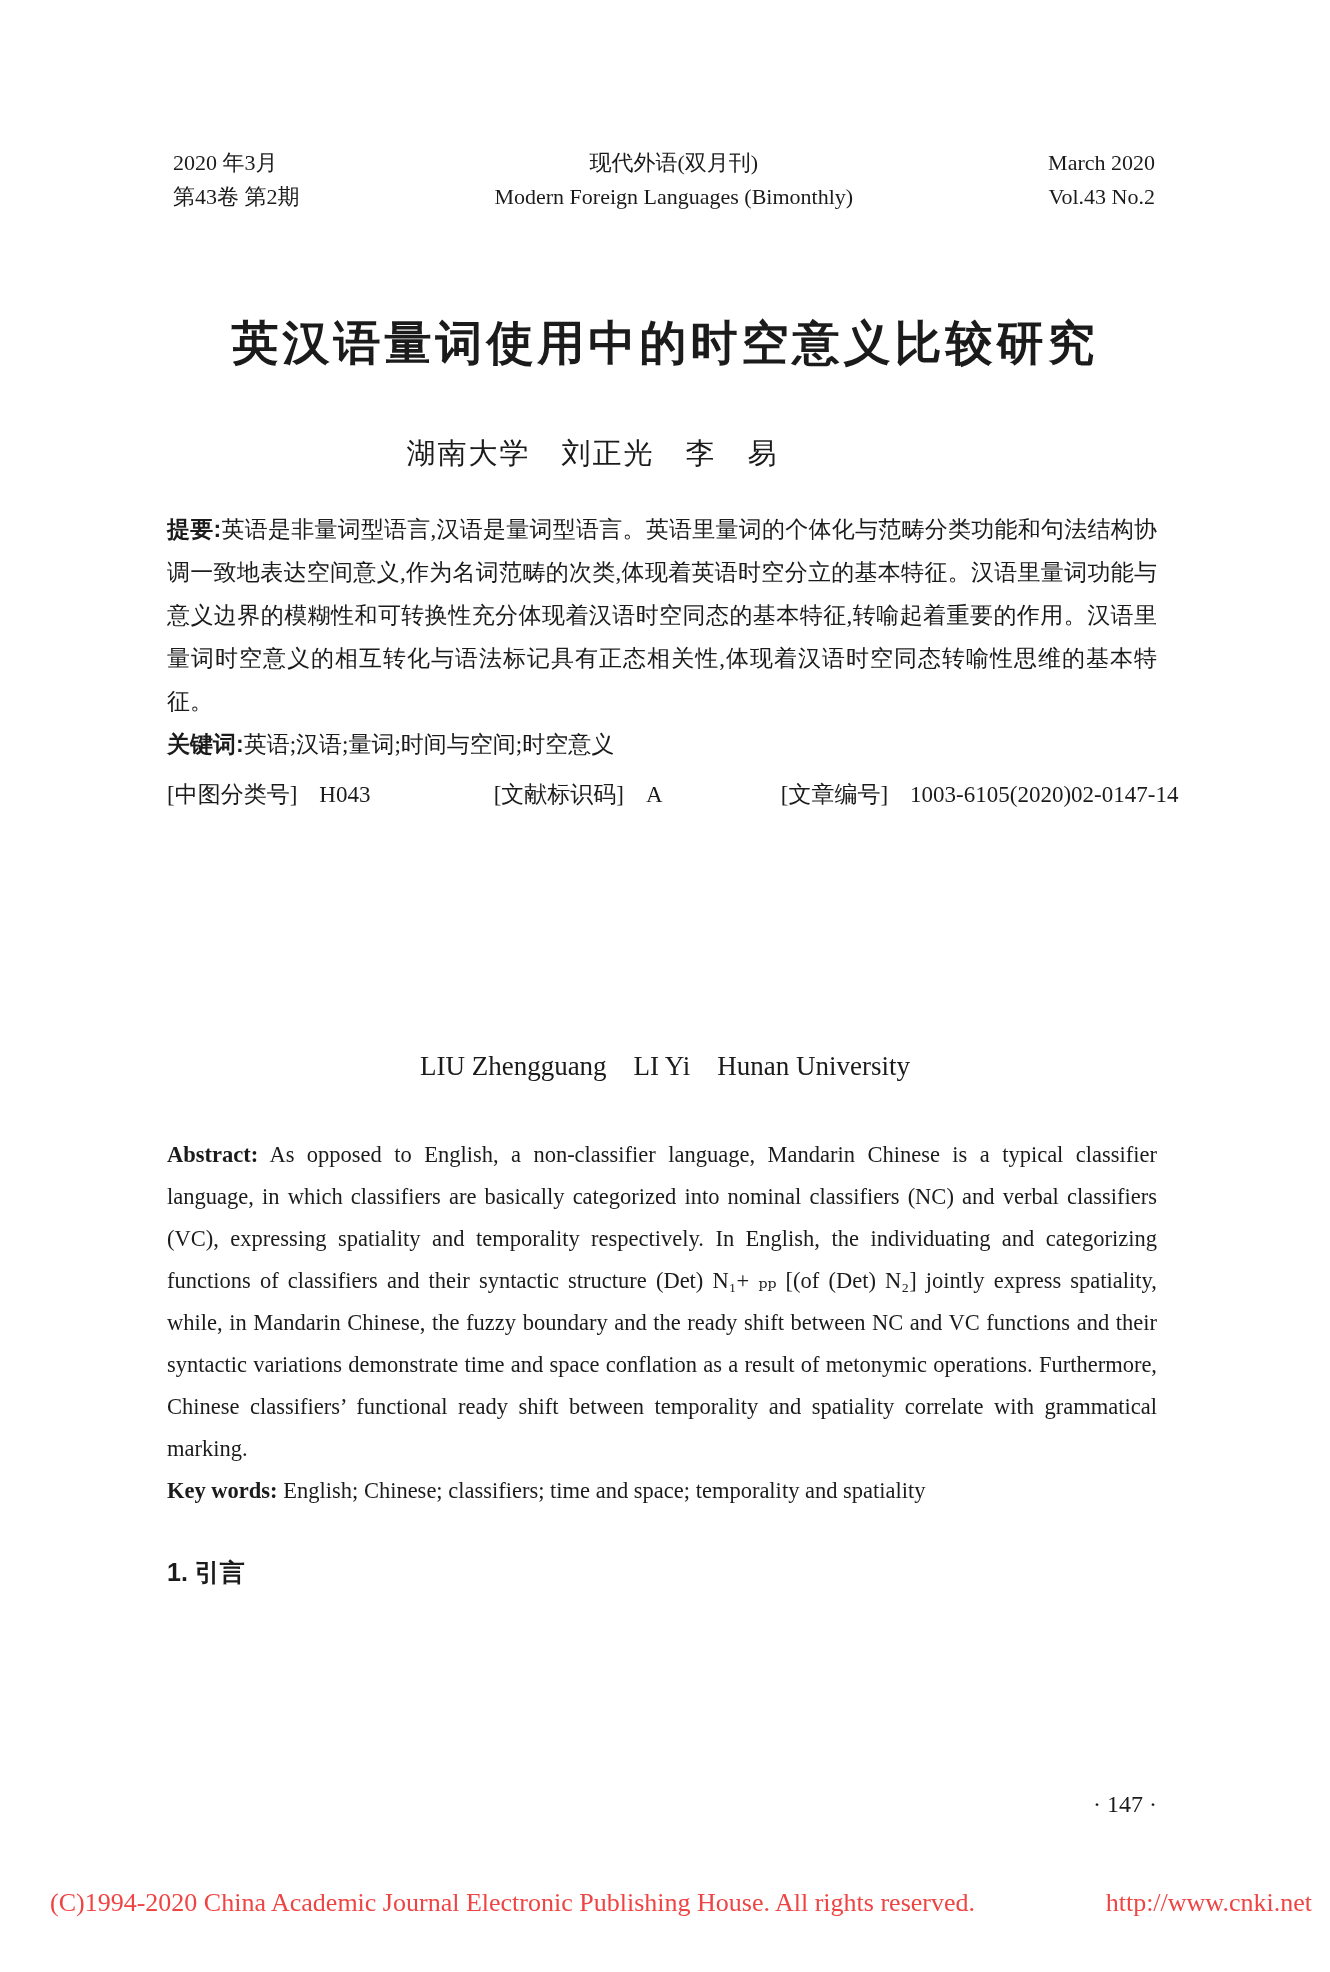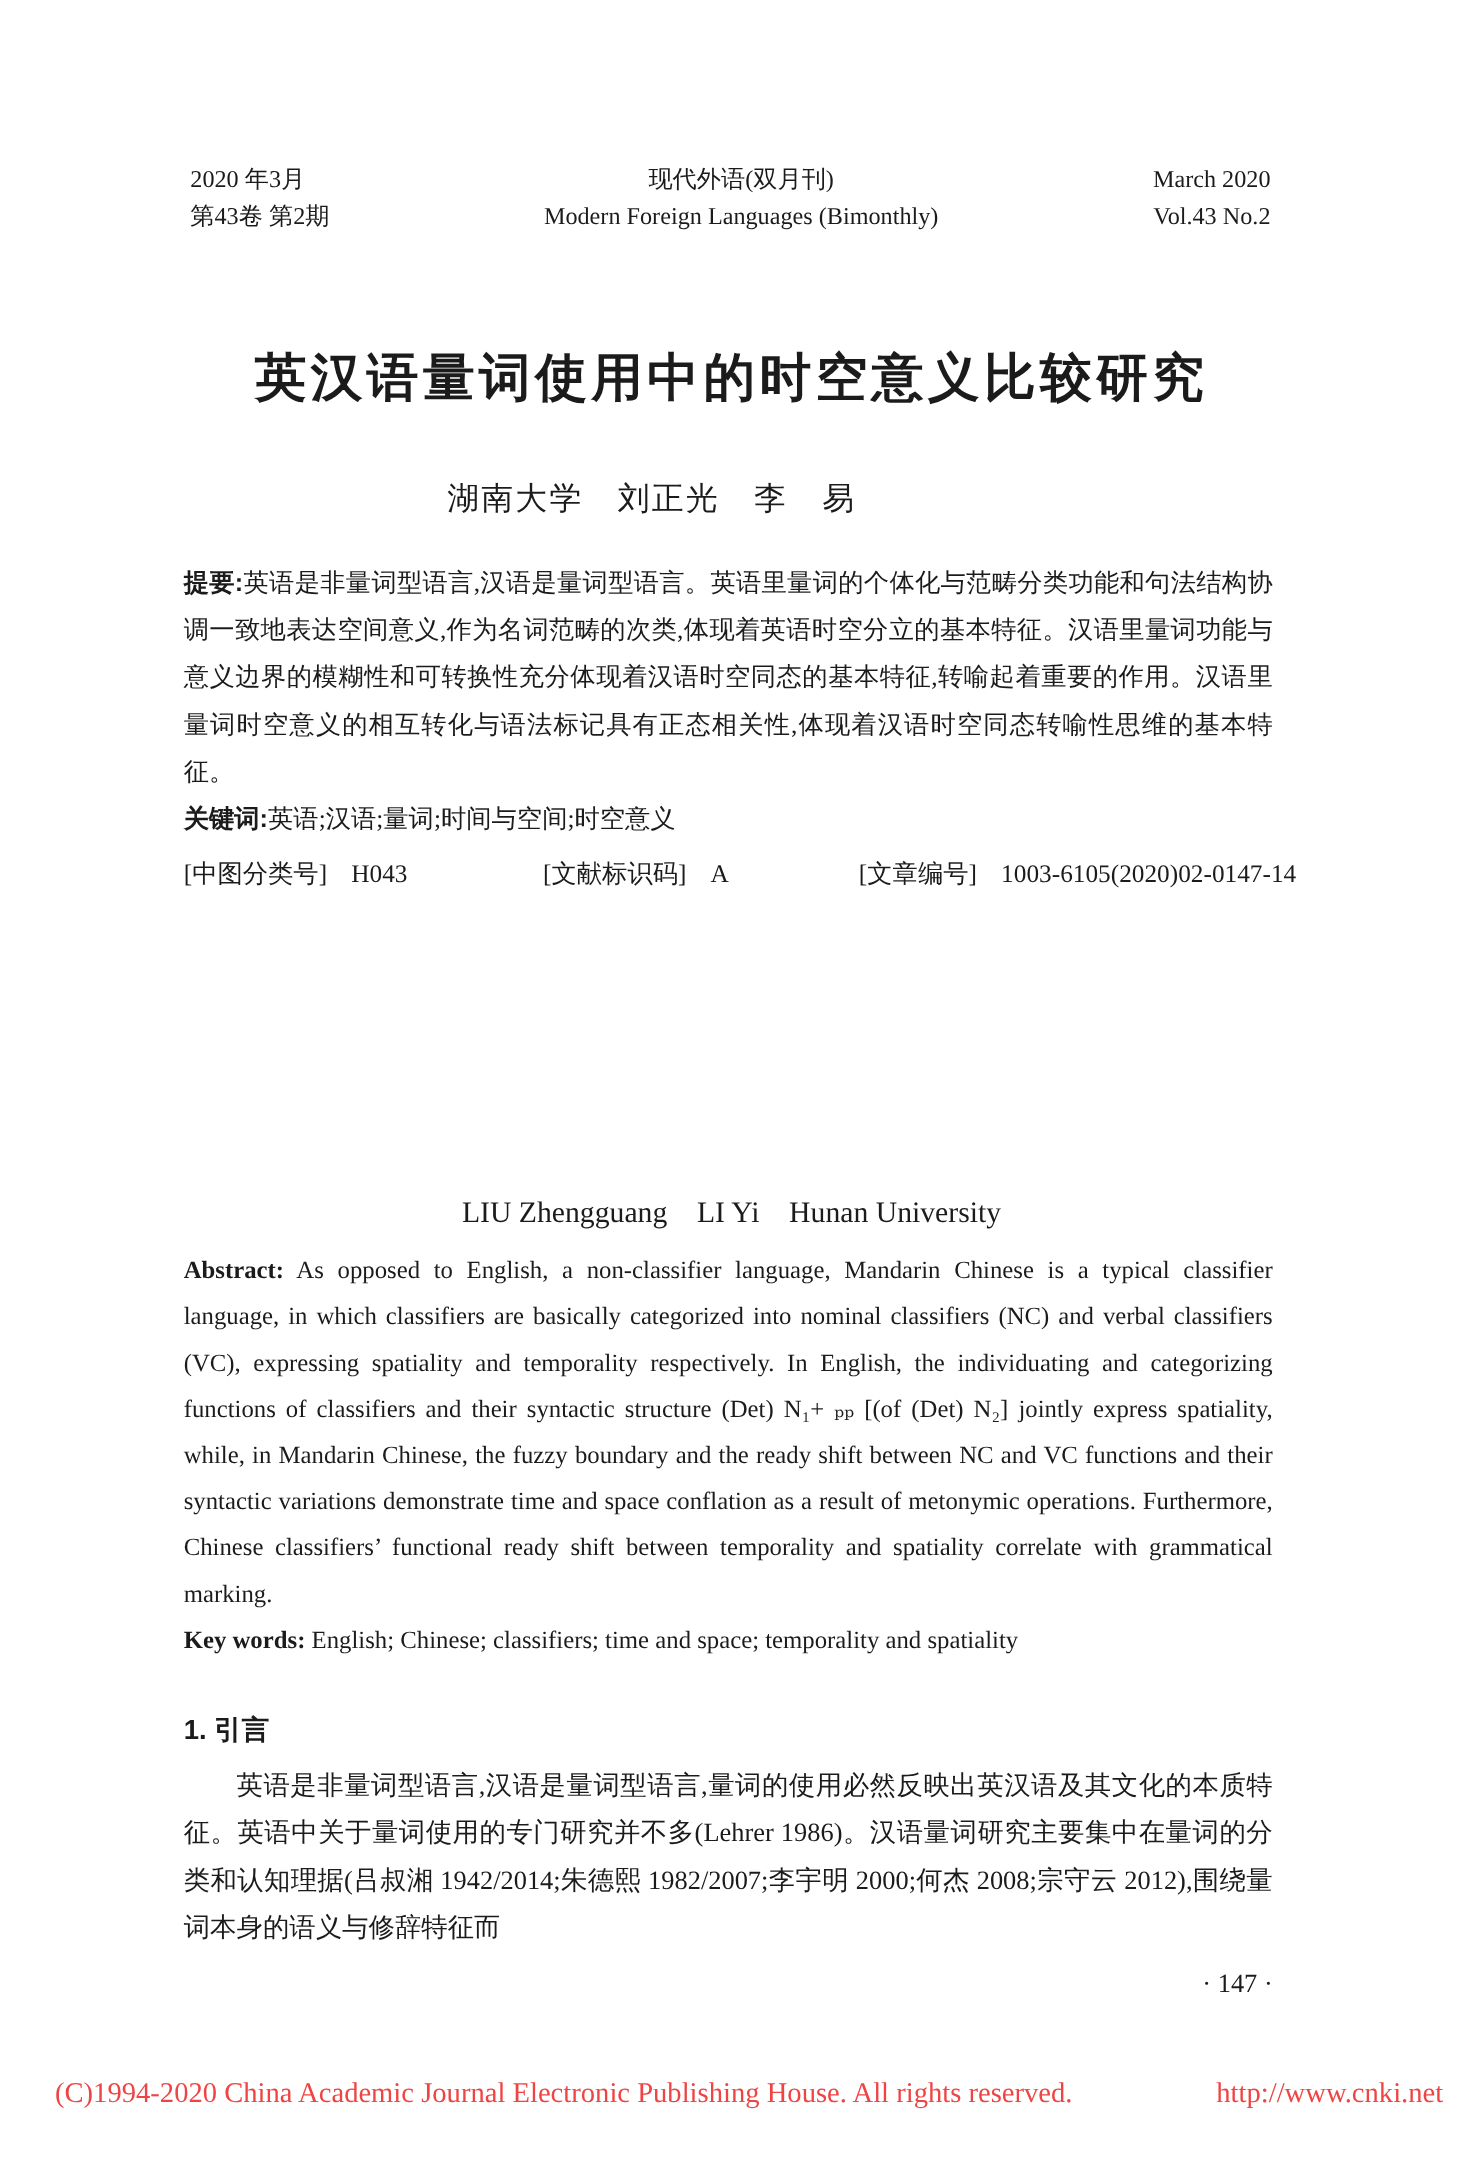--- a/index.html
+++ b/index.html
@@ -25,21 +25,21 @@
   .lbl{font-family:"Liberation Sans","DejaVu Sans",sans-serif;font-weight:bold;}
   .cls-row{display:flex;margin-top:7px;line-height:43px;}
   .cls-item{white-space:nowrap;}
   .cls-item:nth-child(1){width:33%;}
   .cls-item:nth-child(2){width:29%;}
   .cls-item:nth-child(3){width:38%;}
   .cls-item .val{margin-left:22px;}
   
   .title-en{top:843px;left:0;width:1330px;text-align:center;font-size:31px;
             font-weight:bold;line-height:55px;margin:0;}
-  .authors-en{top:1051px;left:0;width:1330px;text-align:center;font-size:27px;margin-top:36px;}
+  .authors-en{top:1051px;left:0;width:1330px;text-align:center;font-size:27px;}
   
   .en-abs{top:1134px;left:167px;width:990px;font-size:22.5px;line-height:42px;}
   .en-abs p{margin:0;text-align:justify;}
   .lbl-en{font-weight:bold;}
   
   .sec{top:1556px;left:167px;width:990px;}
   .sec h3{margin:0 0 14px 0;font-family:"Liberation Sans","DejaVu Sans",sans-serif;
           font-size:25px;font-weight:bold;}
   .sec p{margin:0;font-size:24px;line-height:43px;text-align:justify;text-indent:2em;}
   
@@ -85,21 +85,20 @@
 
   <div class="abs-block authors-en">LIU Zhengguang LI Yi Hunan University</div>
 
   <div class="abs-block en-abs">
     <p><span class="lbl-en">Abstract:</span> <span>As opposed to English, a non-classifier language, Mandarin Chinese is a typical classifier language, in which classifiers are basically categorized into nominal classifiers (NC) and verbal classifiers (VC), expressing spatiality and temporality respectively. In English, the individuating and categorizing functions of classifiers and their syntactic structure (Det) N₁+ ₚₚ [(of (Det) N₂] jointly express spatiality, while, in Mandarin Chinese, the fuzzy boundary and the ready shift between NC and VC functions and their syntactic variations demonstrate time and space conflation as a result of metonymic operations. Furthermore, Chinese classifiers’ functional ready shift between temporality and spatiality correlate with grammatical marking.</span></p>
     <p><span class="lbl-en">Key words:</span> <span>English; Chinese; classifiers; time and space; temporality and spatiality</span></p>
   </div>
 
   <section class="abs-block sec">
     <h3>1. 引言</h3>
-    <p>英语是非量词型语言,汉语是量词型语言,量词的使用必然反映出英汉语及其文化的本质特征。英语中关于量词使用的专门研究并不多(Lehrer 1986)。汉语量词研究主要集中在量词的分类和认知理据(吕叔湘 1942/2014;朱德熙 1982/2007;李宇明 2000;何杰 2008;宗守云 2012),围绕量词本身的语义与修辞特征而</p>
   </section>
 
   <div class="abs-block pagenum">· 147 ·</div>
 
   <footer class="abs-block footer">
     <span>(C)1994-2020 China Academic Journal Electronic Publishing House. All rights reserved.</span>
     <span>http://www.cnki.net</span>
   </footer>
 
 </div>

